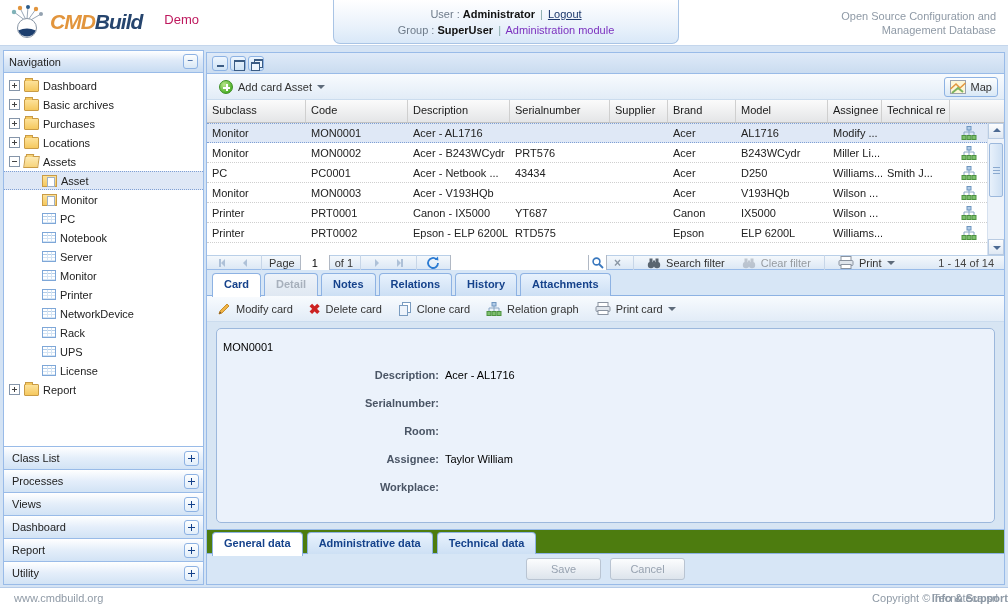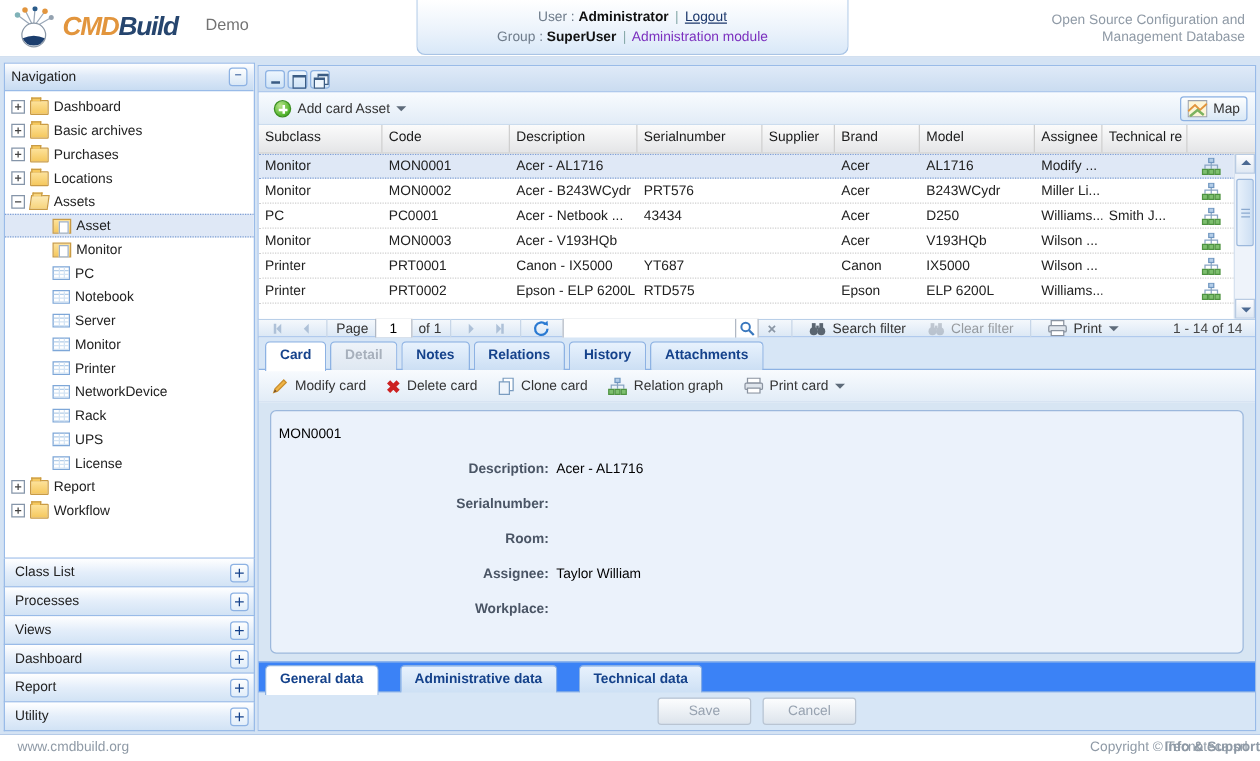--- a/index.html
+++ b/index.html
@@ -11,21 +11,21 @@
     background: #d4e3f4;
     overflow: hidden;
     color: #222;
   }
   
   .top-header { position:absolute; top:0; left:0; right:0; height:46px; background:#fff; border-bottom:1px solid #c4d6ec; }
   .logo-wrap { position:absolute; left:10px; top:5px; display:flex; align-items:center; }
   .logo-text { font-size:21px; font-weight:bold; font-style:italic; letter-spacing:-1px; margin-left:4px; }
   .logo-cmd { color:#e2953d; }
   .logo-build { color:#26456e; }
-  .demo-label { font-size:13px; color:#737373; margin-left:22px; margin-top:-6px; }
+  .demo-label { font-size:13px; color:#be185d; margin-left:22px; margin-top:-6px; }
   .user-box { position:absolute; left:333px; top:0; width:346px; height:44px;
     border:1px solid #a9c4e5; border-top:none; border-radius:0 0 7px 7px;
     background:linear-gradient(#ffffff,#eaf2fb 60%,#d9e8f8); text-align:center; padding-top:6px; }
   .user-line { line-height:16px; color:#6e7b8a; }
   .user-line b { color:#111; }
   .logout-link { color:#1b376b; text-decoration:underline; cursor:pointer; }
   .module-link { color:#7b2fbe; cursor:pointer; }
   .pipe { color:#8aa; margin:0 2px; }
   .tagline { position:absolute; right:12px; top:9px; text-align:right; color:#8f9aa6; font-size:11px; line-height:14px; }
   
@@ -129,21 +129,21 @@
     display:flex; align-items:center; gap:16px; padding:0 10px; }
   .ct-btn { display:flex; align-items:center; gap:5px; cursor:pointer; color:#333; }
   .del-x { color:#cc2222; font-weight:bold; font-size:14px; line-height:10px; }
   
   .card-body { flex:1; background:#d7e5f3; padding:6px 9px; }
   .form-box { height:100%; background:#ebf2fb; border:1px solid #9cb8dc; border-radius:5px; padding-top:12px; }
   .form-row { display:flex; height:28px; align-items:flex-start; }
   .form-label { width:222px; text-align:right; font-weight:bold; color:#4a5565; }
   .form-value { margin-left:6px; color:#000; }
   
-  .bottom-tabs { height:25px; background:#3b82f6; border-top:1px solid #99bbe8; border-bottom:1px solid #8db2e3; display:flex; gap:17px; padding:2px 0 0 5px; }
+  .bottom-tabs { height:25px; background:#4d7c0f; border-top:1px solid #99bbe8; border-bottom:1px solid #8db2e3; display:flex; gap:4px; padding:2px 0 0 5px; }
   .btnbar { height:30px; background:#d7e6f6; display:flex; justify-content:center; align-items:center; gap:9px; }
   .gray-btn { width:75px; height:22px; border:1px solid #b9c4d2; border-radius:3px; background:linear-gradient(#fcfdfe,#dde4ec);
     color:#97a2b0; text-align:center; line-height:20px; cursor:default; }
   
   .footer { position:absolute; left:0; right:0; bottom:0; height:22px; background:#fff; border-top:1px solid #b5cbe8;
     color:#8f9aa6; line-height:21px; }
   .footer .f-left { position:absolute; left:14px; }
   .footer .f-center { position:absolute; left:0; right:0; text-align:right;font-weight:bold; }
   .footer .f-right { position:absolute; right:10px; }
 </style>
@@ -264,25 +264,20 @@
           <span class="tlabel">UPS</span>
         </div>
       <div class="tree-row child">
           <span class="ficon classgrid"></span>
           <span class="tlabel">License</span>
         </div>
       <div class="tree-row root">
           <span class="expander plus"></span>
           <span class="ficon folder"></span>
           <span class="tlabel">Report</span>
-        </div>
-      <div class="tree-row root">
-          <span class="expander plus"></span>
-          <span class="ficon folder"></span>
-          <span class="tlabel">Workflow</span>
         </div>
     </div>
   </div>
   <div class="accordion">
       <span class="acc-label">Class List</span>
       <span class="acc-plus"></span>
     </div>
   <div class="accordion">
       <span class="acc-label">Processes</span>
       <span class="acc-plus"></span>

